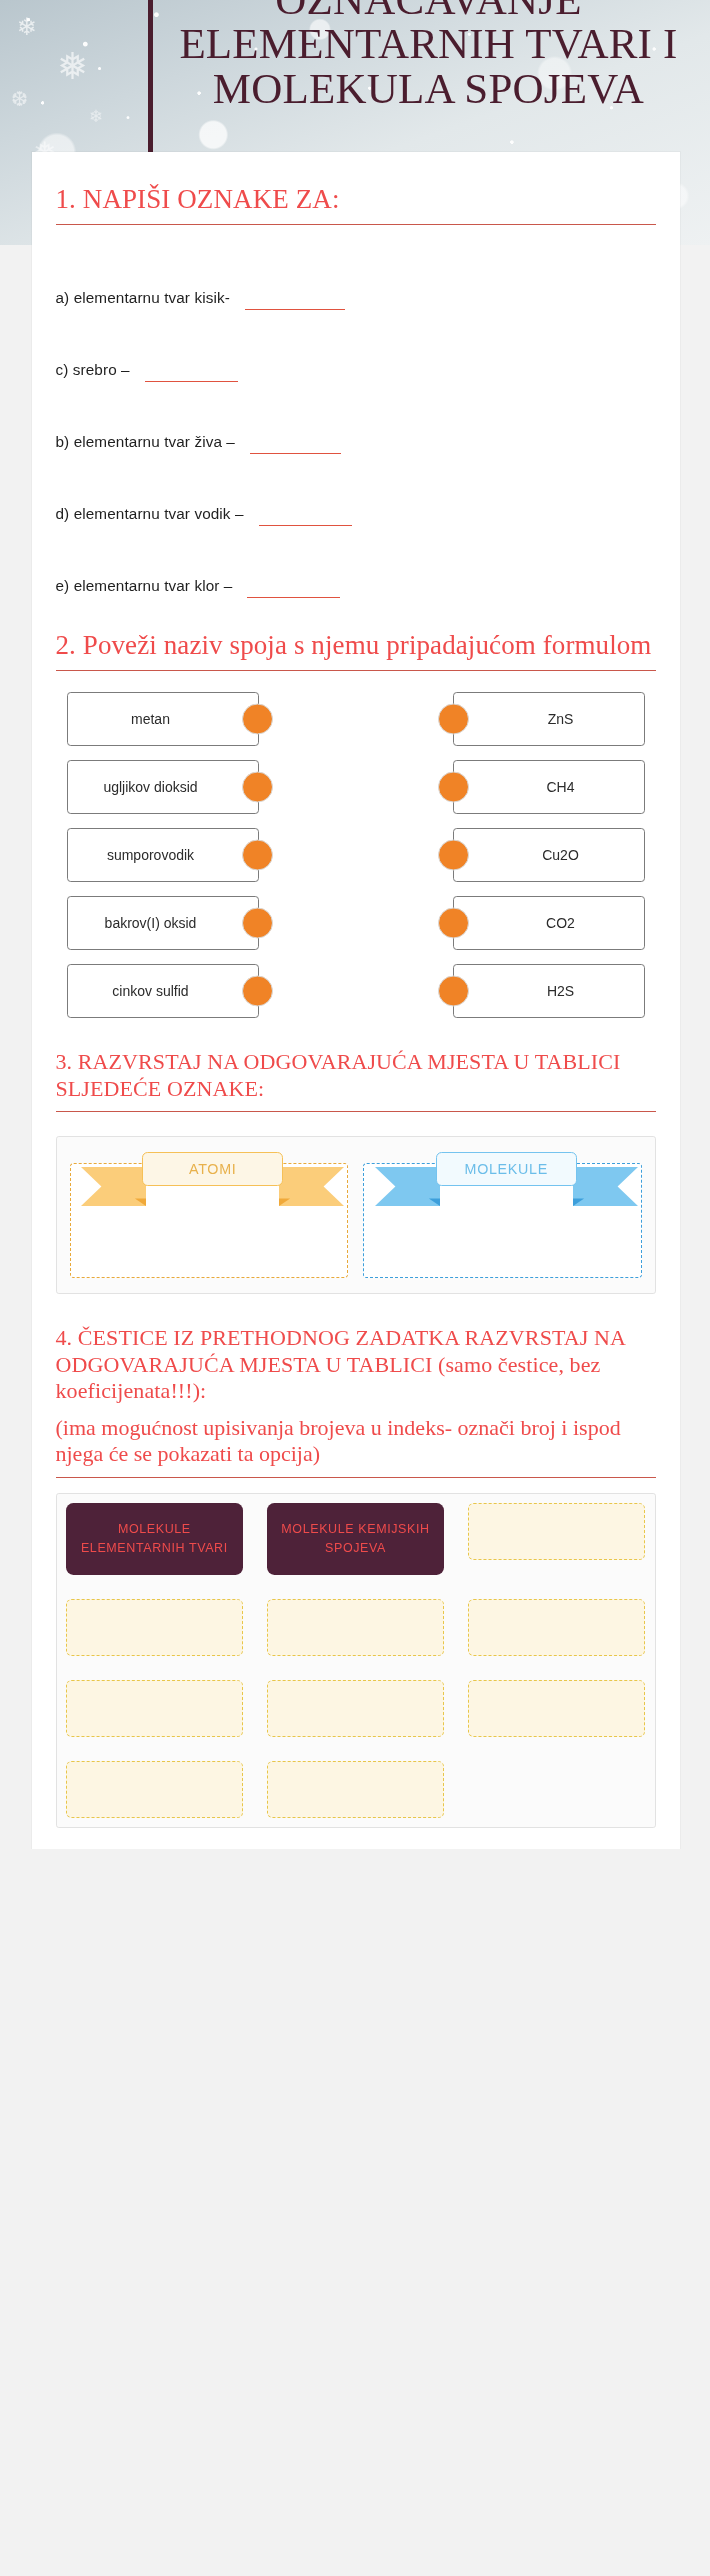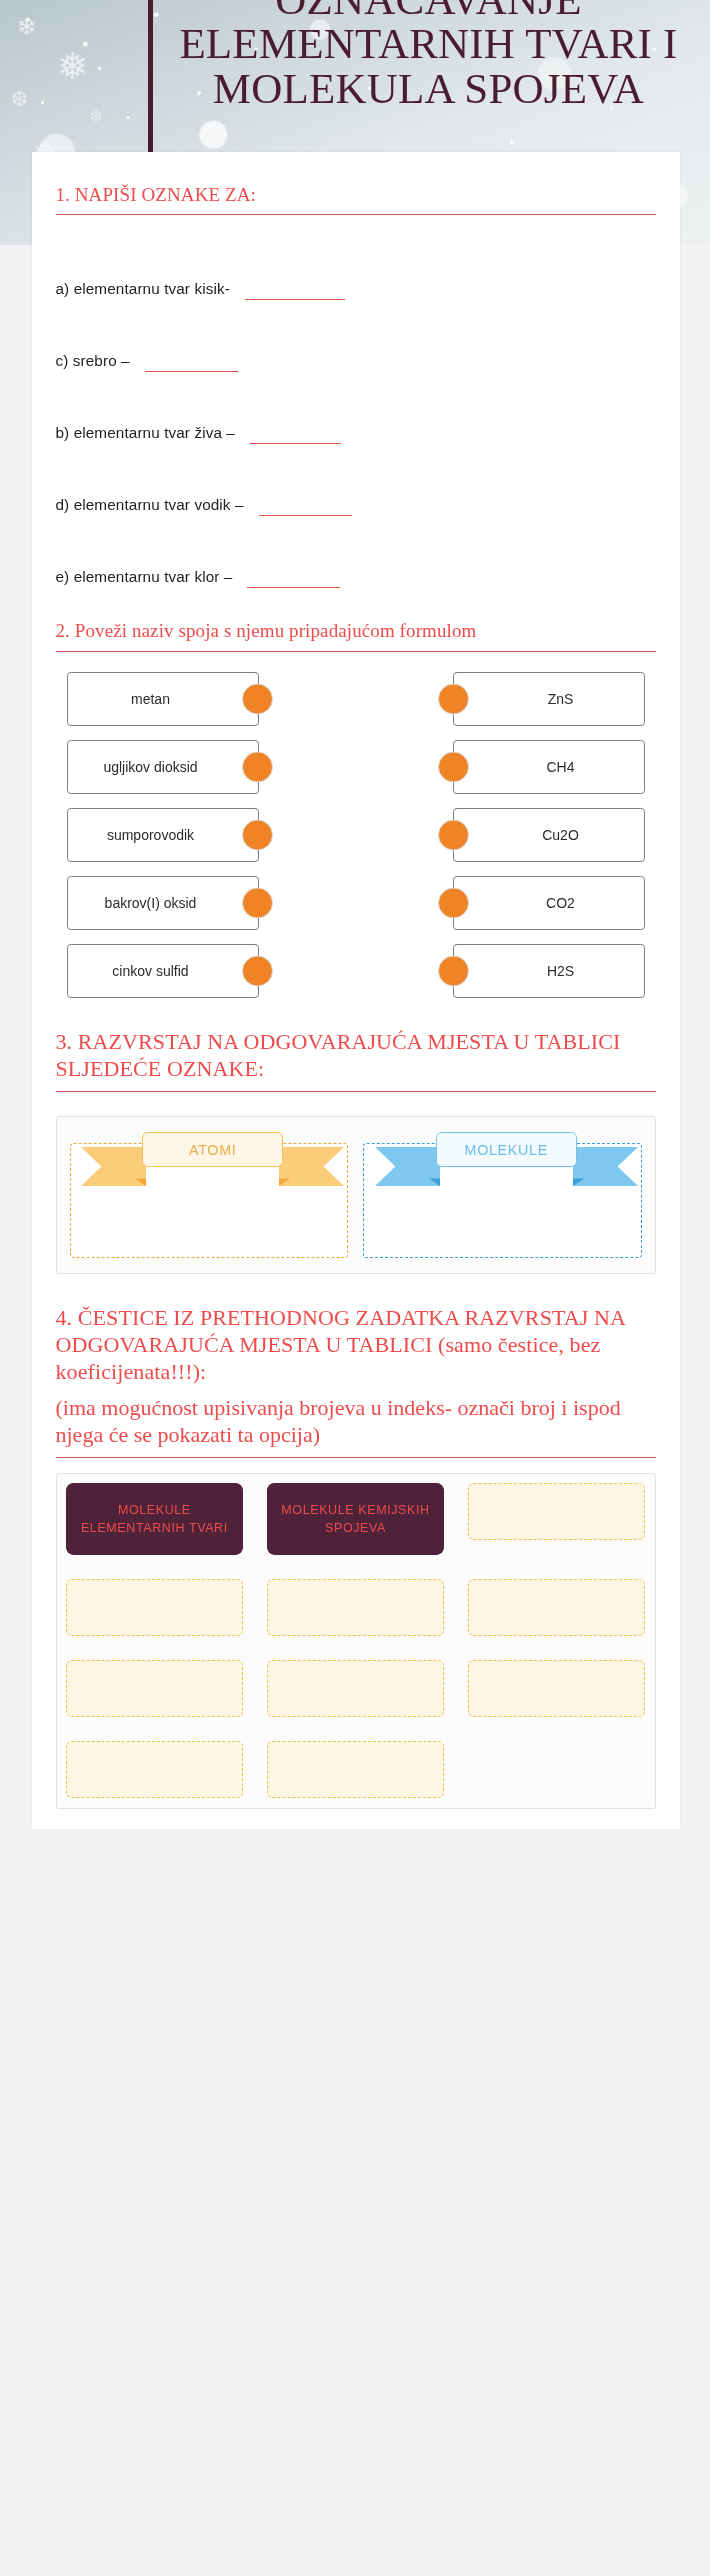--- a/index.html
+++ b/index.html
@@ -95,21 +95,21 @@
     background: #ffffff;
     padding: 0 0 20.4px 0;
     margin-top: -93px;
     box-shadow: 0 0 0 0.9px rgba(0,0,0,0.03);
   }
   .inner { padding: 0 24px; }
 
   .q-title {
     font-family: "Liberation Serif", serif;
     color: #ef4b4b;
-    font-size: 19px;
+    font-size: 27px;
     line-height: 1.22;
     padding-top: 31px;
     letter-spacing: 0.1px;
   }
   .q-title.small { font-size: 22px; }
   .q-sub {
     font-family: "Liberation Serif", serif;
     color: #ef4b4b;
     font-size: 22px;
     line-height: 1.22;

